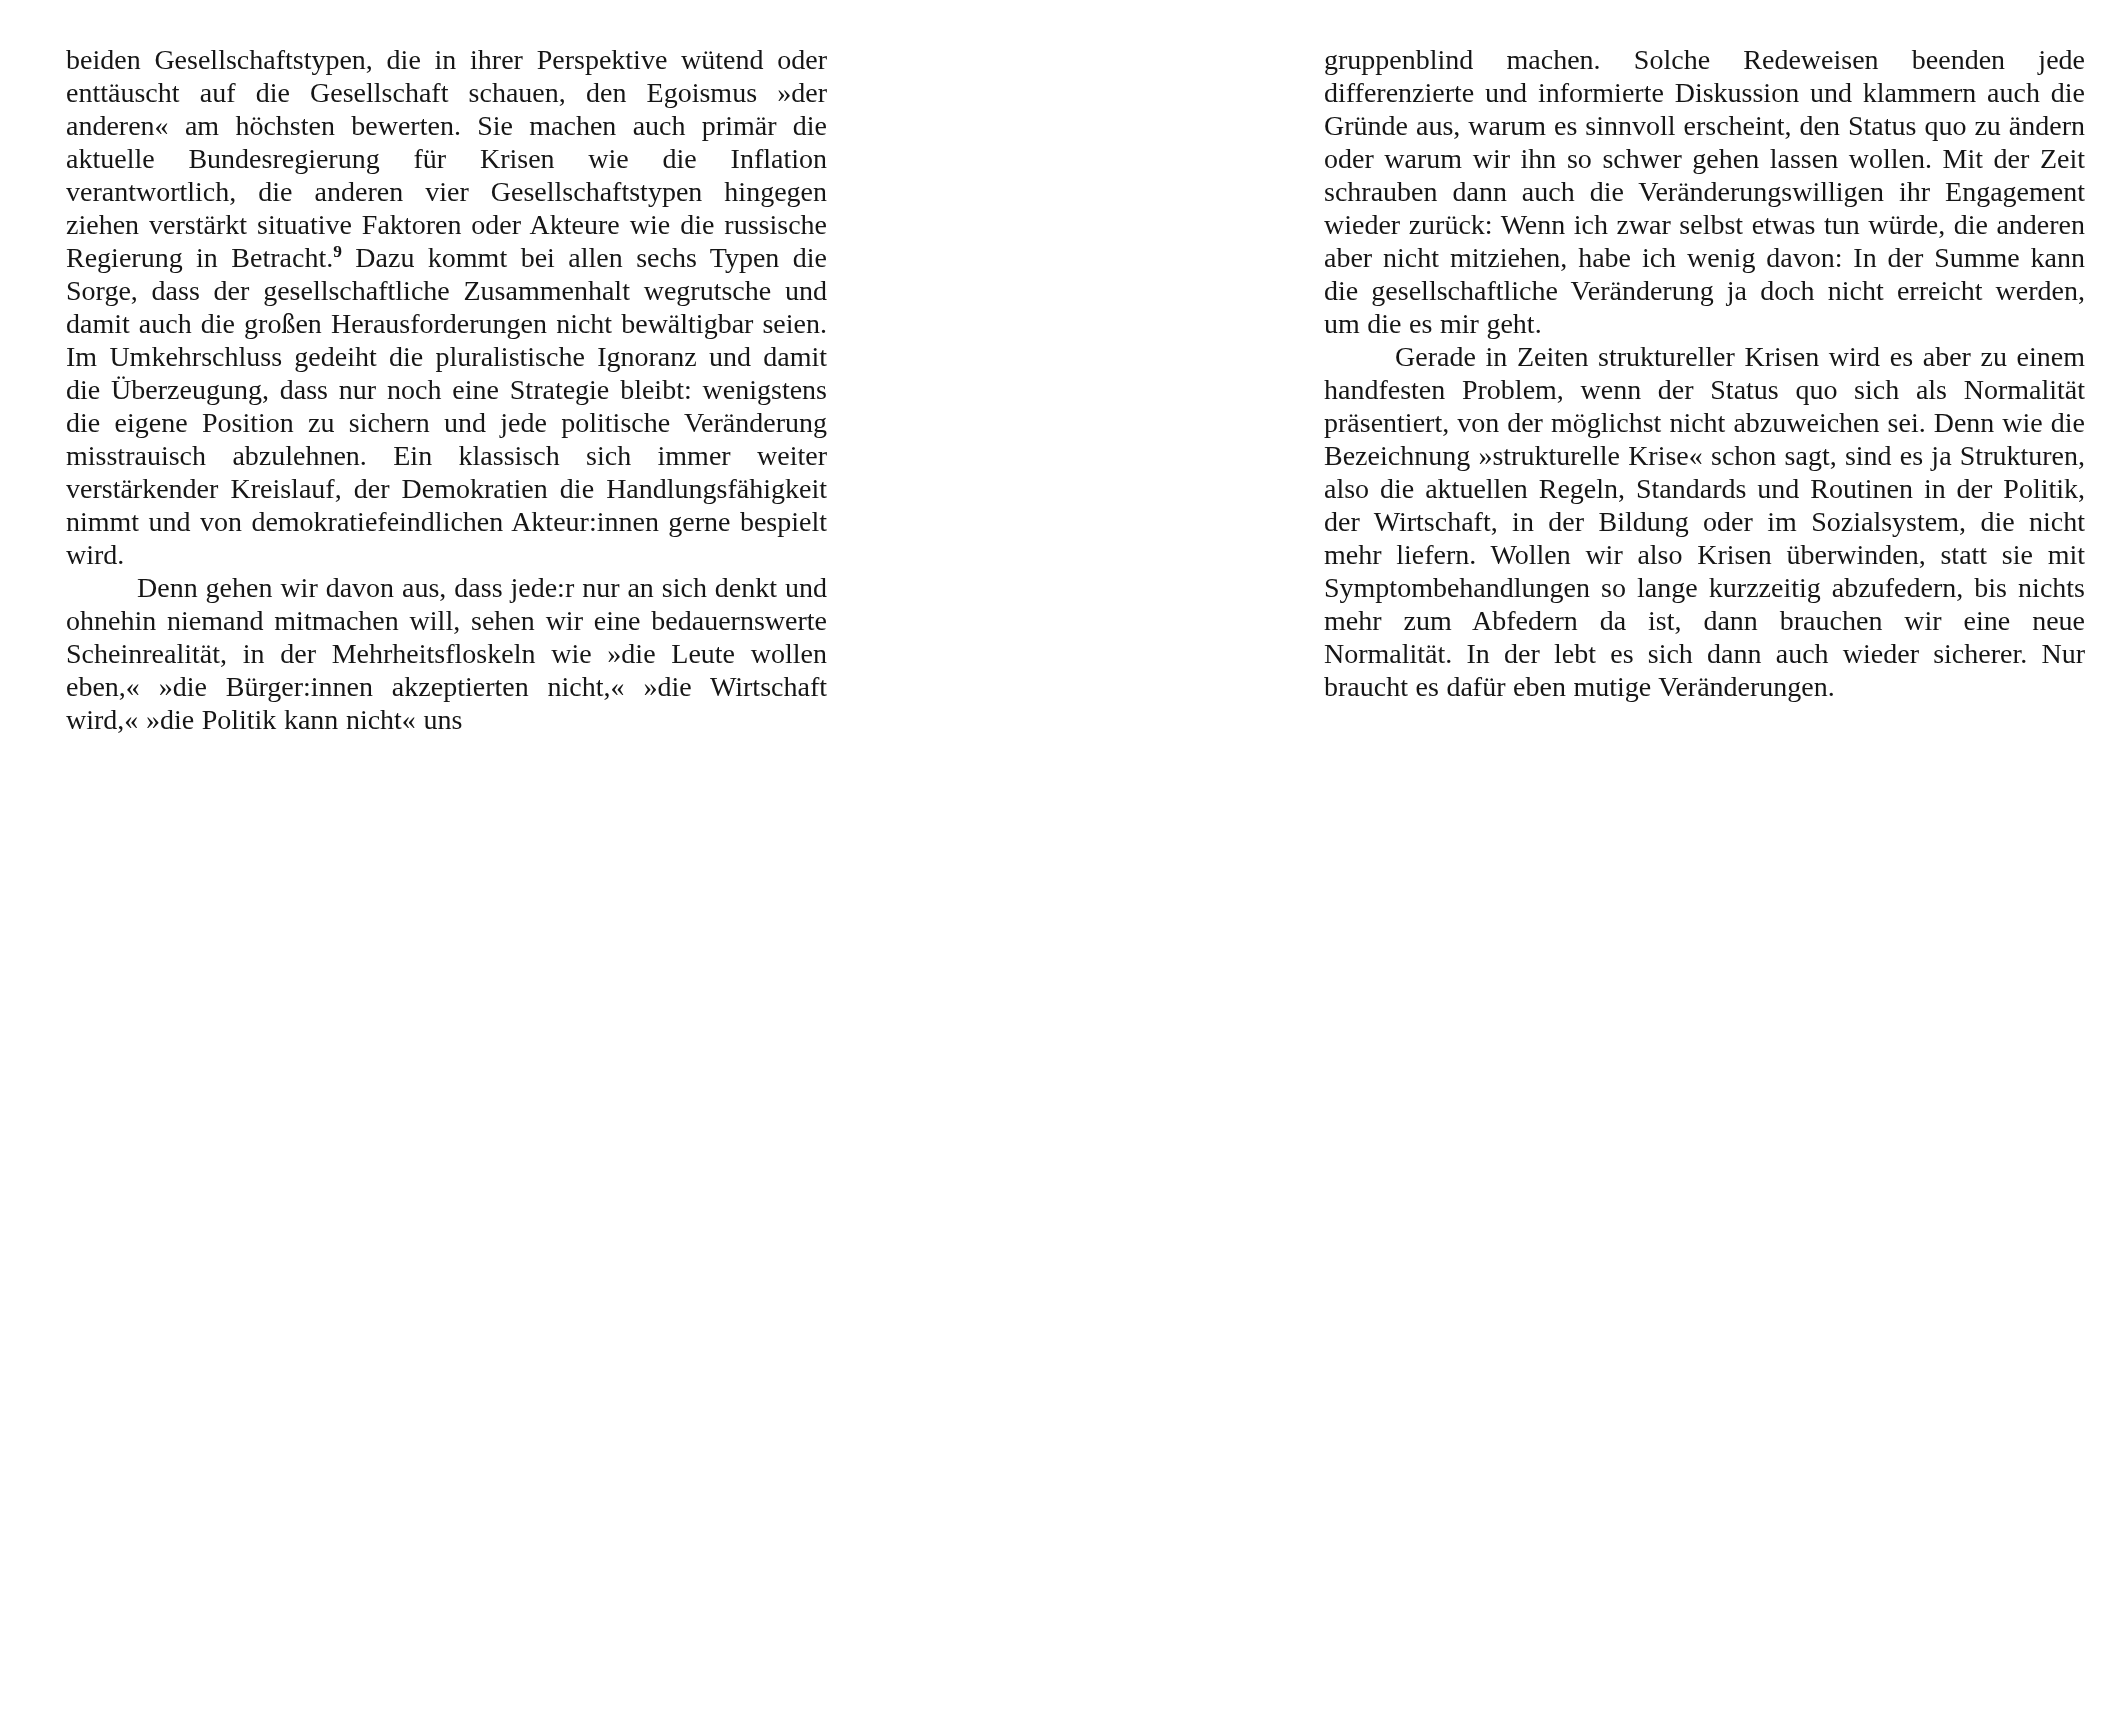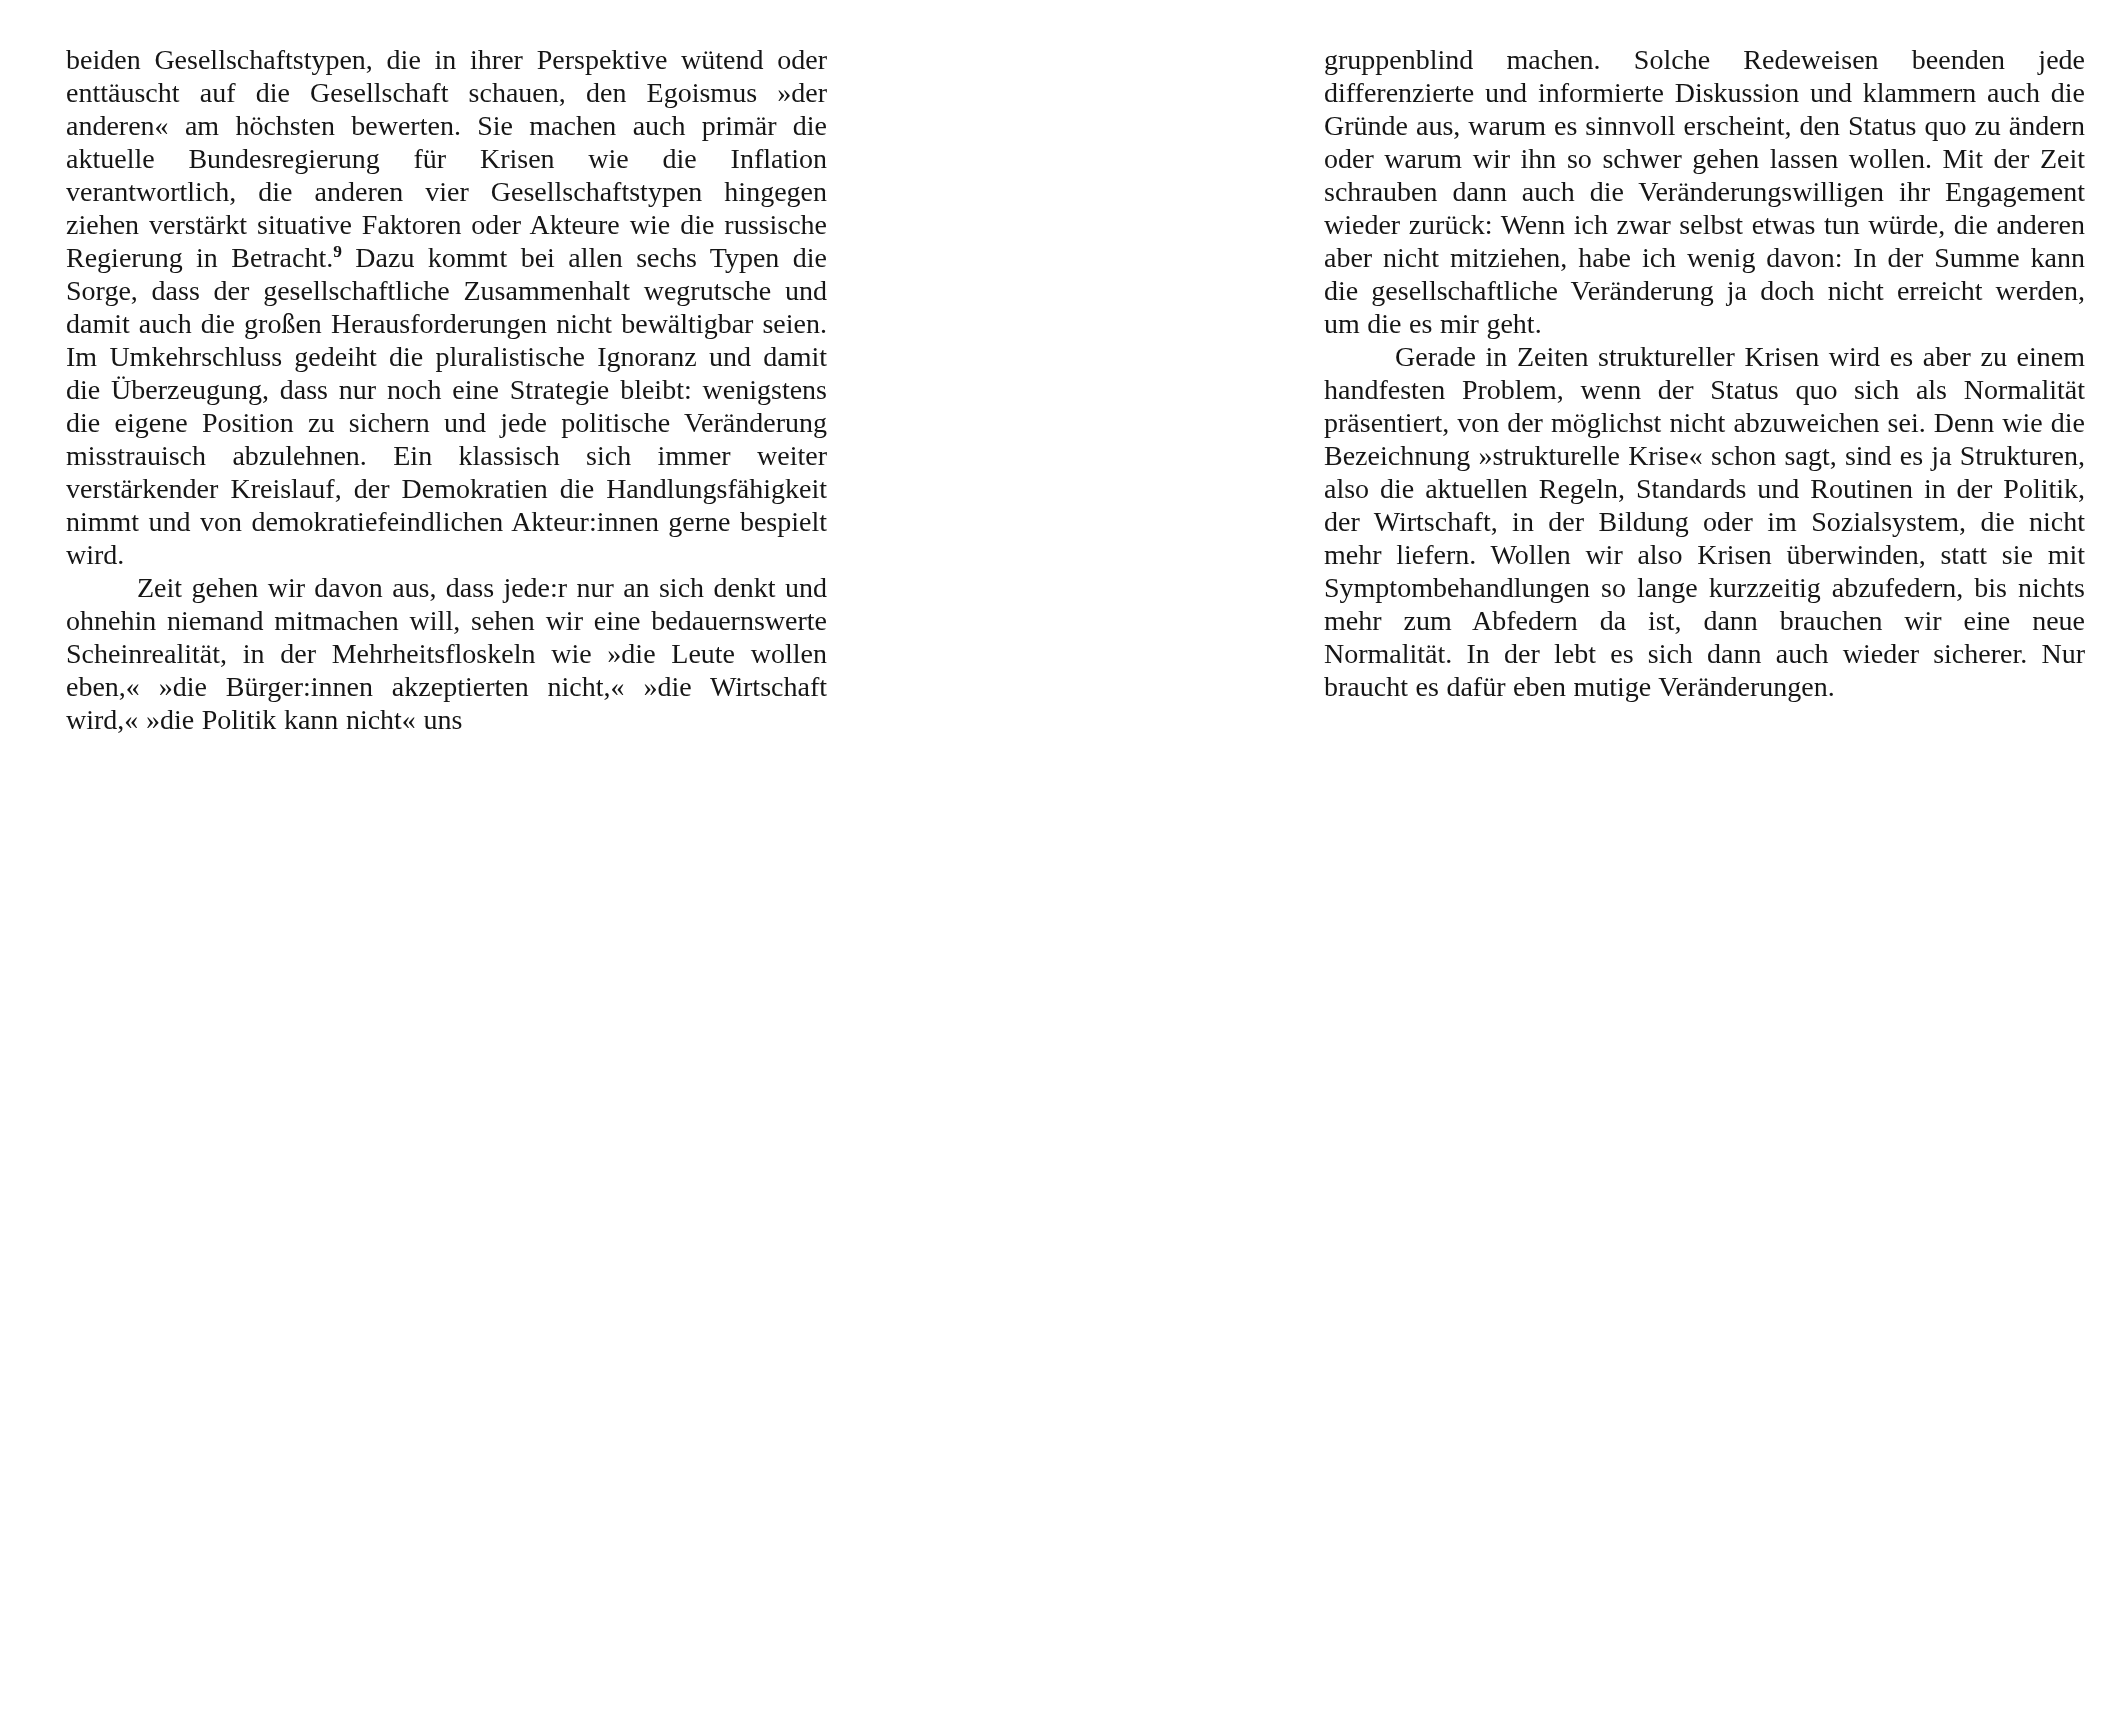--- a/index.html
+++ b/index.html
@@ -68,21 +68,21 @@
   .page-right .page-number { right: 57px; }
 </style>
 </head>
 <body>
 
 <div id="spread">
 
   <div class="page page-left">
     <div class="text-block">
         <p class="para"><span>beiden Gesellschaftstypen, die in ihrer Perspektive wütend oder enttäuscht auf die Gesellschaft schauen, den Egoismus »der anderen« am höchsten bewerten. Sie machen auch primär die aktuelle Bundesregierung für Krisen wie die Inflation verantwortlich, die anderen vier Gesellschaftstypen hingegen ziehen verstärkt situative Faktoren oder Akteure wie die russische Regierung in Betracht.</span><sup class="footnote-ref">9</sup><span> Dazu kommt bei allen sechs Typen die Sorge, dass der gesellschaftliche Zusammenhalt wegrutsche und damit auch die großen Herausforderungen nicht bewältigbar seien. Im Umkehrschluss gedeiht die pluralistische Ignoranz und damit die Überzeugung, dass nur noch eine Strategie bleibt: wenigstens die eigene Position zu sichern und jede politische Veränderung misstrauisch abzulehnen. Ein klassisch sich immer weiter verstärkender Kreislauf, der Demokratien die Handlungsfähigkeit nimmt und von demokratiefeindlichen Akteur:innen gerne bespielt wird.</span></p>
-        <p class="para indent"><span>Zeit gehen wir davon aus, dass jede:r nur an sich denkt und ohnehin niemand mitmachen will, sehen wir eine bedauernswerte Scheinrealität, in der Mehrheitsfloskeln wie »die Leute wollen eben,« »die Bürger:innen akzeptierten nicht,« »die Wirtschaft wird,« »die Politik kann nicht« uns</span></p>
+        <p class="para indent"><span>Denn gehen wir davon aus, dass jede:r nur an sich denkt und ohnehin niemand mitmachen will, sehen wir eine bedauernswerte Scheinrealität, in der Mehrheitsfloskeln wie »die Leute wollen eben,« »die Bürger:innen akzeptierten nicht,« »die Wirtschaft wird,« »die Politik kann nicht« uns</span></p>
       </div>
     <div class="page-number">20</div>
   </div>
 
   <div class="page page-right">
     <div class="text-block">
         <p class="para"><span>gruppenblind machen. Solche Redeweisen beenden jede differenzierte und informierte Diskussion und klammern auch die Gründe aus, warum es sinnvoll erscheint, den Status quo zu ändern oder warum wir ihn so schwer gehen lassen wollen. Mit der Zeit schrauben dann auch die Veränderungswilligen ihr Engagement wieder zurück: Wenn ich zwar selbst etwas tun würde, die anderen aber nicht mitziehen, habe ich wenig davon: In der Summe kann die gesellschaftliche Veränderung ja doch nicht erreicht werden, um die es mir geht.</span></p>
         <p class="para indent"><span>Gerade in Zeiten struktureller Krisen wird es aber zu einem handfesten Problem, wenn der Status quo sich als Normalität präsentiert, von der möglichst nicht abzuweichen sei. Denn wie die Bezeichnung »strukturelle Krise« schon sagt, sind es ja Strukturen, also die aktuellen Regeln, Standards und Routinen in der Politik, der Wirtschaft, in der Bildung oder im Sozialsystem, die nicht mehr liefern. Wollen wir also Krisen überwinden, statt sie mit Symptombehandlungen so lange kurzzeitig abzufedern, bis nichts mehr zum Abfedern da ist, dann brauchen wir eine neue Normalität. In der lebt es sich dann auch wieder sicherer. Nur braucht es dafür eben mutige Veränderungen.</span></p>
       </div>
     <div class="page-number">35</div>

